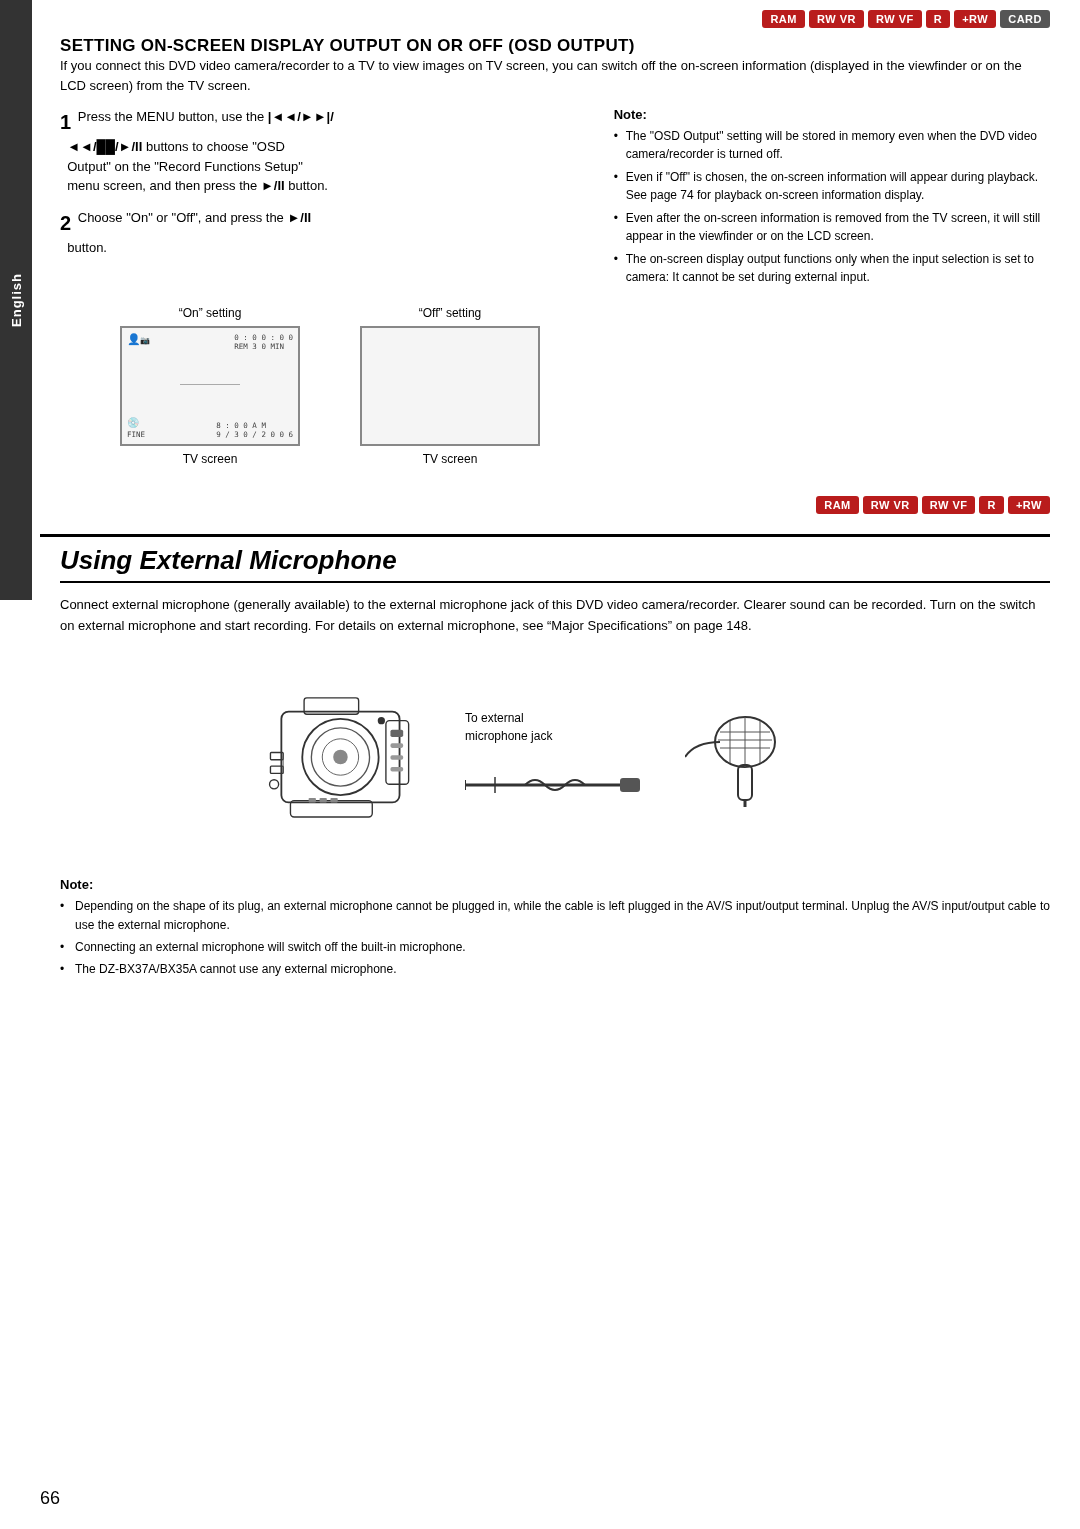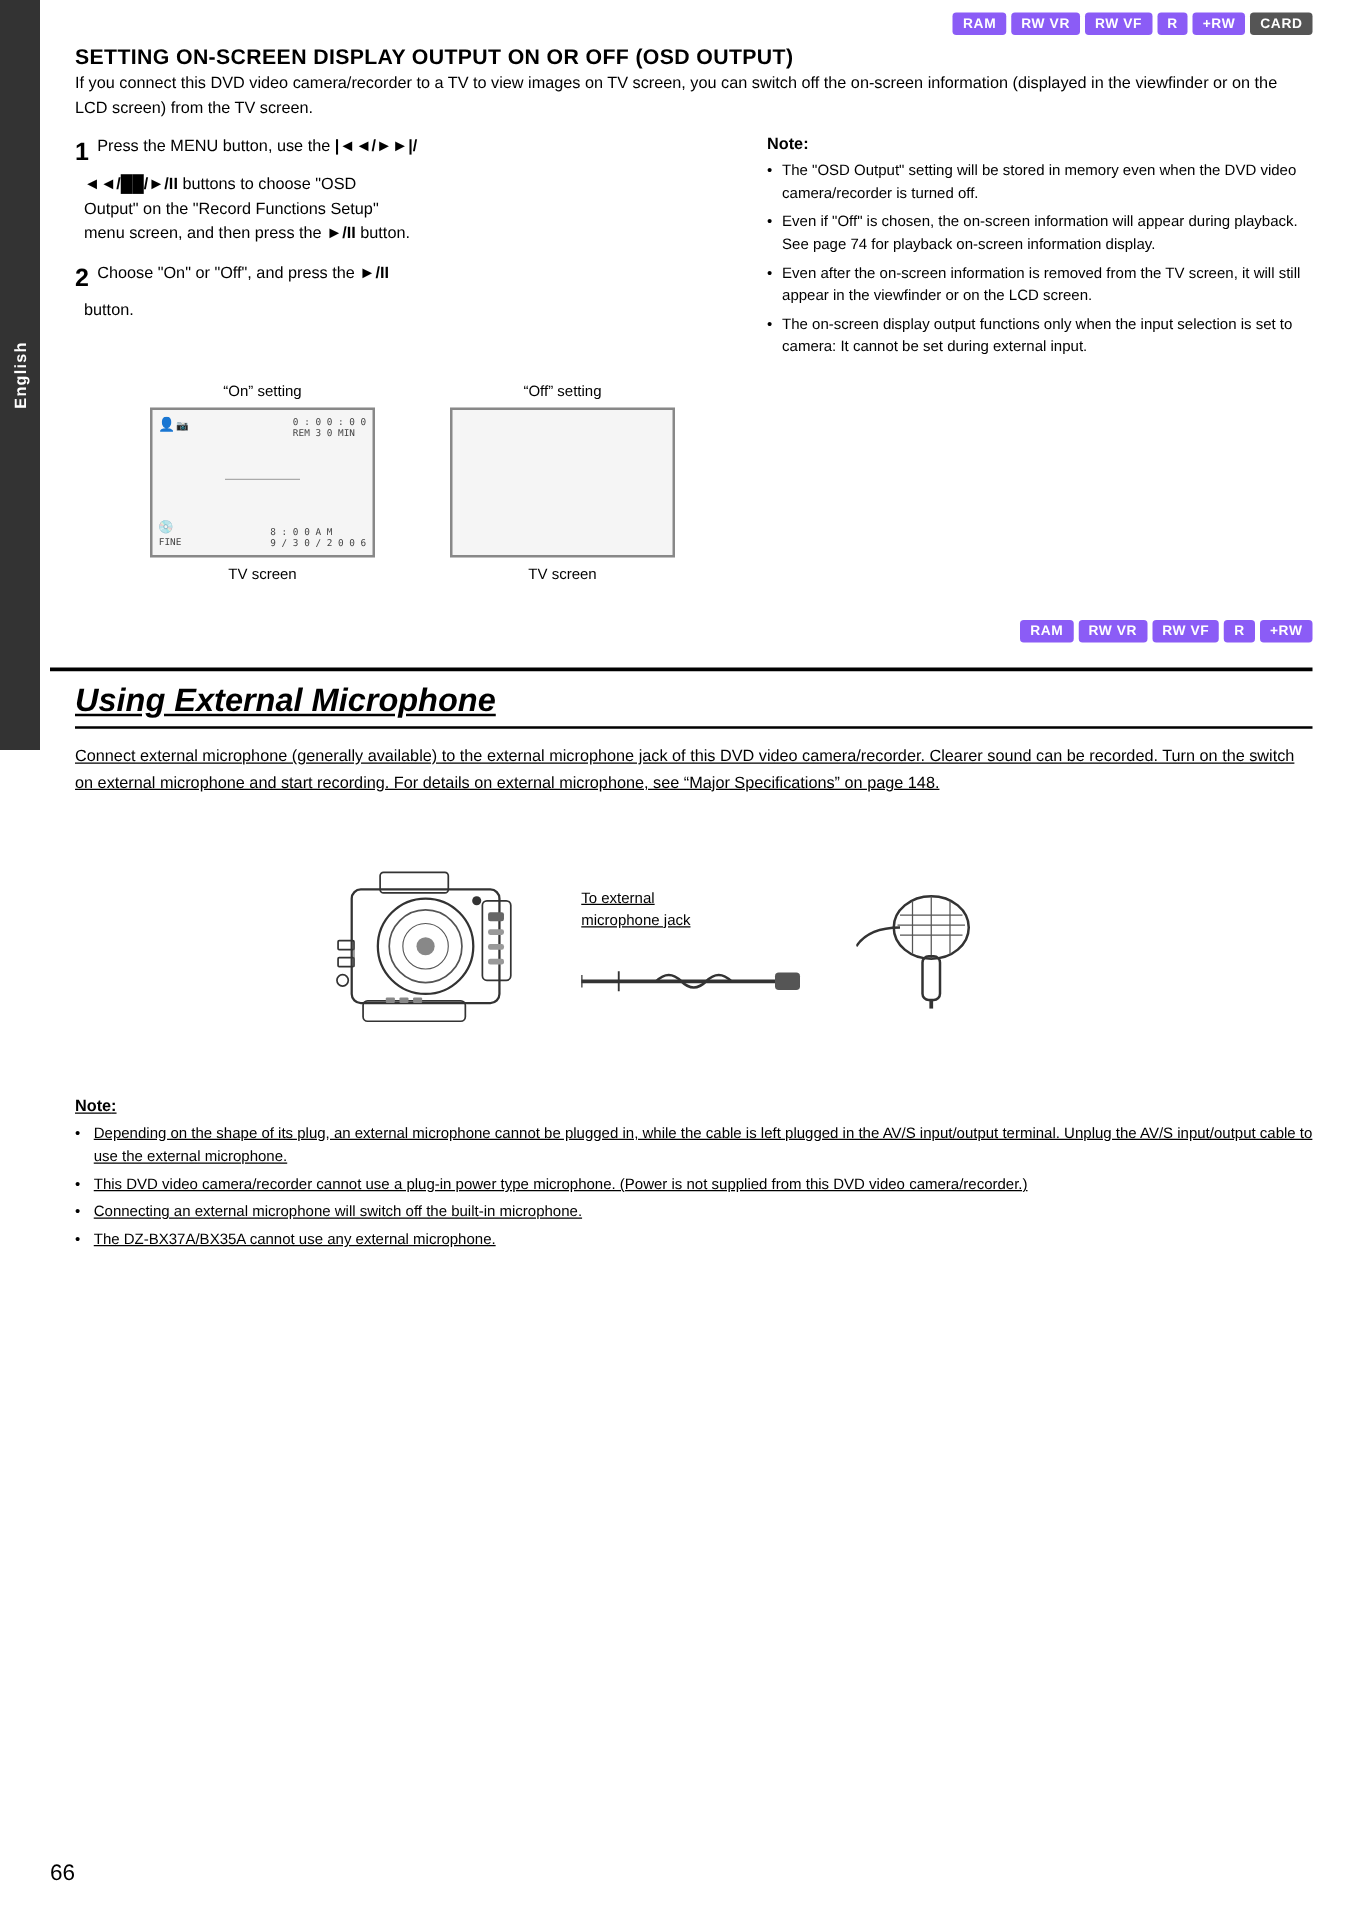--- a/index.html
+++ b/index.html
@@ -53,21 +53,21 @@
     
     .badge-row {
       display: flex;
       justify-content: flex-end;
       gap: 4px;
       margin-bottom: 8px;
       margin-right: 0;
     }
 
     .badge {
-      background: #8b5cf6;
+      background: #b91c1c;
       color: #fff;
       font-size: 11px;
       font-weight: bold;
       padding: 3px 8px;
       border-radius: 3px;
       letter-spacing: 0.5px;
     }
 
     .badge.active {
       background: #555;
@@ -192,21 +192,20 @@
     .section-divider {
       height: 3px;
       background: #000;
       margin: 20px 0 8px 0;
     }
 
     
     .section2-content {
       margin-left: 40px;
       padding: 0 30px 30px 20px;
-      text-decoration: underline;
     }
 
     .section2-title {
       font-size: 26px;
       font-weight: bold;
       font-style: italic;
       margin-bottom: 12px;
       border-bottom: 2px solid #000;
       padding-bottom: 5px;
     }
@@ -472,21 +471,20 @@
         <line x1="60" y1="93" x2="60" y2="100" stroke="#333" stroke-width="3"></line>
 
         <path d="M 35 35 Q 10 35 0 50" fill="none" stroke="#333" stroke-width="2"></path>
       </svg>
     </div>
 
     <div class="bottom-note">
       <div class="bottom-note-title">Note<strong>:</strong></div>
       <ul class="bottom-note-list">
         <li>Depending on the shape of its plug, an external microphone cannot be plugged in, while the cable is left plugged in the AV/S input/output terminal. Unplug the AV/S input/output cable to use the external microphone.</li>
-        <li>This DVD video camera/recorder cannot use a plug-in power type microphone. (Power is not supplied from this DVD video camera/recorder.)</li>
         <li>Connecting an external microphone will switch off the built-in microphone.</li>
         <li>The DZ-BX37A/BX35A cannot use any external microphone.</li>
       </ul>
     </div>
 
   </div>
 
   <div class="page-number">66</div>
 
 </div>

